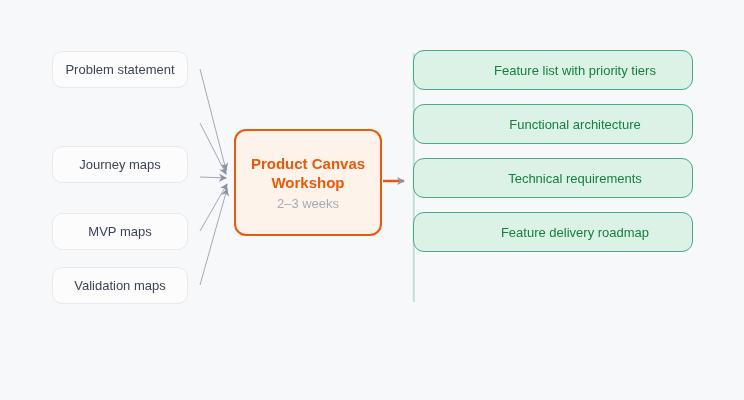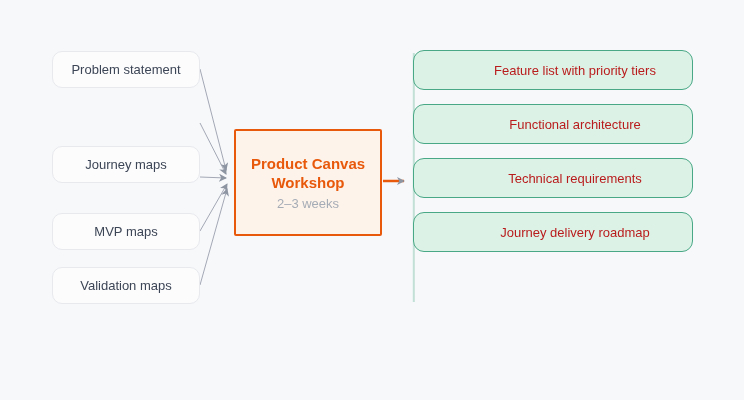--- a/index.html
+++ b/index.html
@@ -23,47 +23,47 @@
     position: absolute;
     display: flex;
     align-items: center;
     justify-content: center;
     text-align: center;
     box-sizing: border-box;
     z-index: 1;
   }
   .input-box {
     left: 52px;
-    width: 148px;
+    width: 136px;
     height: 37px;
     background: #fcfcfd;
     border: 1px solid #e7e9ed;
     border-radius: 10px;
     font-size: 13px;
     color: #3c4555;
   }
   .output-box {
     left: 413px;
     width: 280px;
     height: 40px;
     background: #ddf2e7;
     border: 1.5px solid #49a886;
     border-radius: 11px;
     font-size: 13px;
-    color: #b91c1c;
+    color: #15803d;
     padding-left: 44px;
   }
   .process-node {
     left: 234px;
     top: 129px;
     width: 148px;
     height: 107px;
     background: #fdf3ea;
     border: 2.5px solid #e8590c;
-    border-radius: 2px;
+    border-radius: 12px;
     flex-direction: column;
     padding: 0 10px;
   }
   .process-title {
     color: #e8590c;
     font-weight: bold;
     font-size: 15px;
     line-height: 19px;
     text-align: center;
   }
@@ -117,16 +117,16 @@
   <div class="node output-box" style="top:50px">
     <span>Feature list with priority tiers</span>
   </div>
   <div class="node output-box" style="top:104px">
     <span>Functional architecture</span>
   </div>
   <div class="node output-box" style="top:158px">
     <span>Technical requirements</span>
   </div>
   <div class="node output-box" style="top:212px">
-    <span>Journey delivery roadmap</span>
+    <span>Feature delivery roadmap</span>
   </div>
 
 </div>
 
 </body></html>

